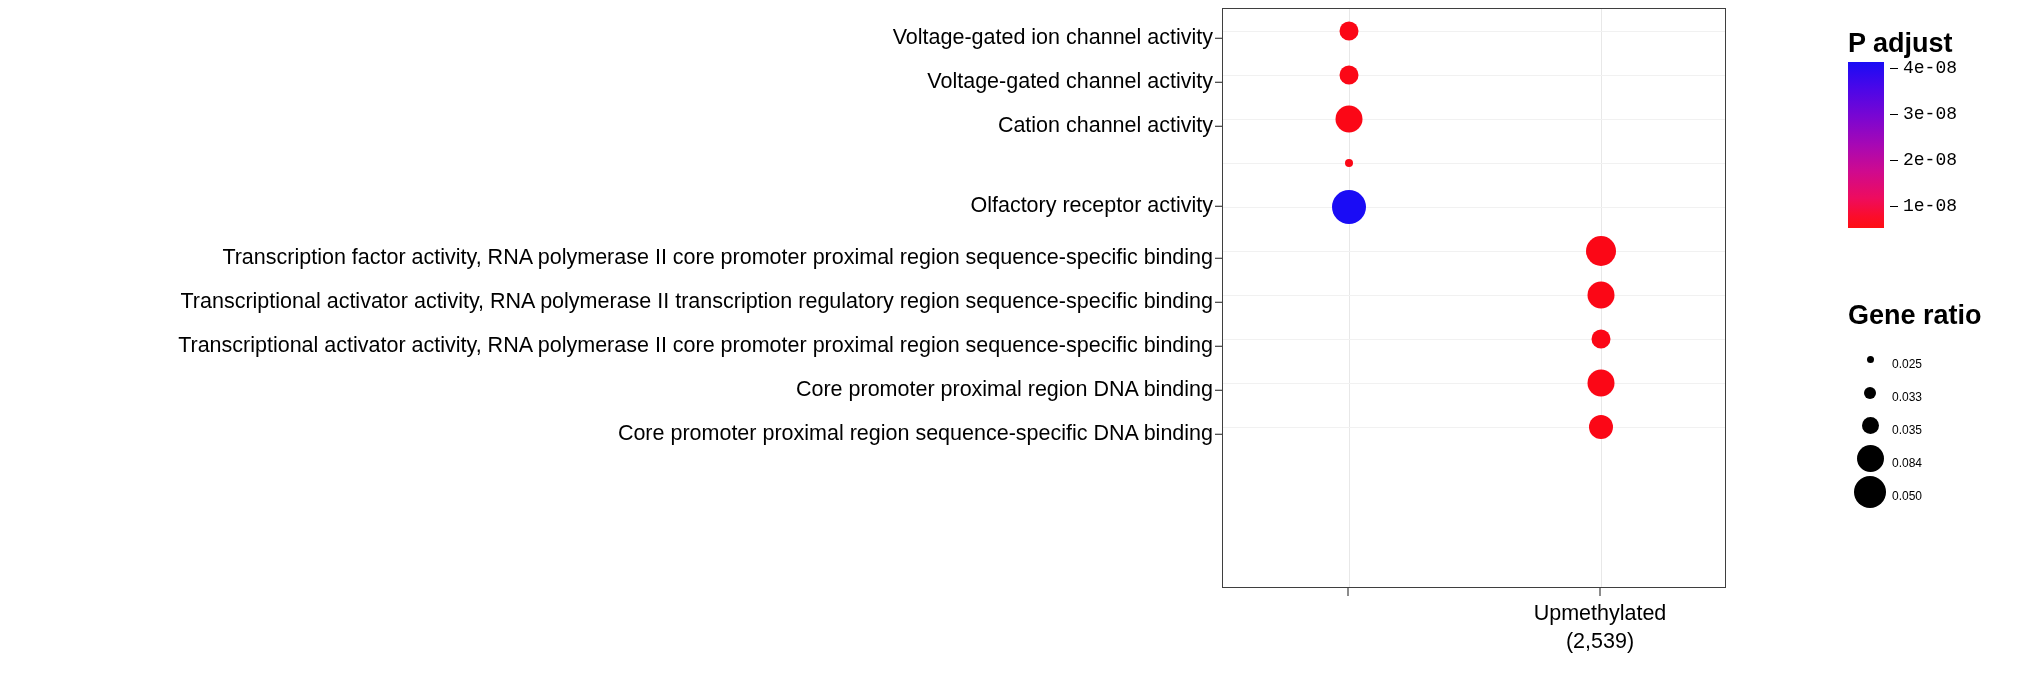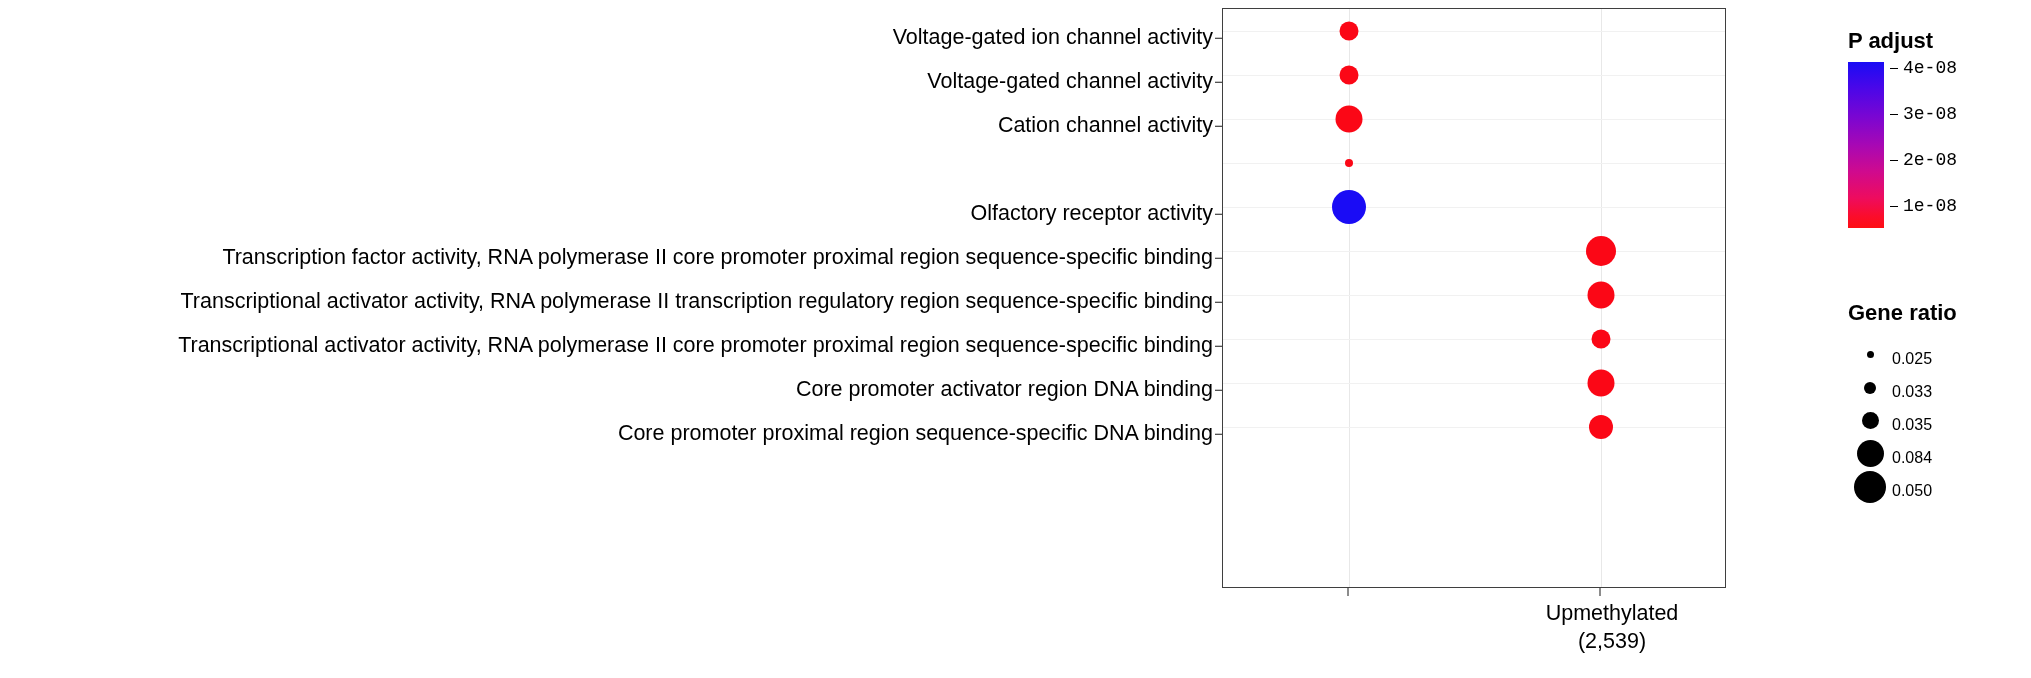--- a/index.html
+++ b/index.html
@@ -99,21 +99,21 @@
   }
 
   
   .legend-p{
     position:absolute;
     left:1848px;
     top:28px;
     width:180px;
   }
   .legend-title{
-    font-size:22px;
+    font-size:27px;
     font-weight:bold;
     margin-bottom:7px;
     white-space:nowrap;
   }
   .colorbar-wrap{
     position:absolute;
     left:1848px;
     top:62px;
     width:36px;
     height:166px;
@@ -162,39 +162,39 @@
     width:44px;
     display:flex;
     align-items:center;
     justify-content:center;
   }
   .g-dot{
     background:#000;
     border-radius:50%;
   }
   .g-val{
-    font-size:16px;
+    font-size:12px;
     white-space:nowrap;
     margin-top:8px;
   }
 </style>
 </head>
 <body>
 
 <div id="chart-root">
 
   <div class="ylabels">
     <div class="ylabel" style="top:30px;"><span>Voltage-gated ion channel activity</span><span class="tick"></span></div>
     <div class="ylabel" style="top:74px;"><span>Voltage-gated channel activity</span><span class="tick"></span></div>
     <div class="ylabel" style="top:118px;"><span>Cation channel activity</span><span class="tick"></span></div>
-    <div class="ylabel" style="top:206px;"><span>Olfactory receptor activity</span><span class="tick"></span></div>
+    <div class="ylabel" style="top:198px;"><span>Olfactory receptor activity</span><span class="tick"></span></div>
     <div class="ylabel" style="top:250px;"><span>Transcription factor activity, RNA polymerase II core promoter proximal region sequence-specific binding</span><span class="tick"></span></div>
     <div class="ylabel" style="top:294px;"><span>Transcriptional activator activity, RNA polymerase II transcription regulatory region sequence-specific binding</span><span class="tick"></span></div>
     <div class="ylabel" style="top:338px;"><span>Transcriptional activator activity, RNA polymerase II core promoter proximal region sequence-specific binding</span><span class="tick"></span></div>
-    <div class="ylabel" style="top:382px;"><span>Core promoter activator region DNA binding</span><span class="tick"></span></div>
+    <div class="ylabel" style="top:382px;"><span>Core promoter proximal region DNA binding</span><span class="tick"></span></div>
     <div class="ylabel" style="top:426px;"><span>Core promoter proximal region sequence-specific DNA binding</span><span class="tick"></span></div>
   </div>
 
   <div class="panel">
     <div class="gridline-v" style="left:126px;"></div>
     <div class="gridline-v" style="left:378px;"></div>
 
     <div class="gridline-h" style="top:22px;"></div>
     <div class="gridline-h" style="top:66px;"></div>
     <div class="gridline-h" style="top:110px;"></div>
@@ -215,21 +215,21 @@
     <div class="dot" style="left:378px;top:242px;width:30px;height:30px;background:#fb0716;"></div>
     <div class="dot" style="left:378px;top:286px;width:27px;height:27px;background:#fb0716;"></div>
     <div class="dot" style="left:378px;top:330px;width:19px;height:19px;background:#fb0716;"></div>
     <div class="dot" style="left:378px;top:374px;width:27px;height:27px;background:#fb0716;"></div>
     <div class="dot" style="left:378px;top:418px;width:24px;height:24px;background:#fb0716;"></div>
   </div>
 
   <div class="xaxis">
     <div class="xtick" style="left:126px;"></div>
     <div class="xtick" style="left:378px;"></div>
-    <div class="xlab" style="left:378px;margin-left:12px;">
+    <div class="xlab" style="left:378px;">
       <div>Upmethylated</div>
       <div>(2,539)</div>
     </div>
   </div>
 
   <div class="legend-p">
     <div class="legend-title">P adjust</div>
   </div>
   <div class="colorbar-wrap">
     <div class="colorbar"></div>

